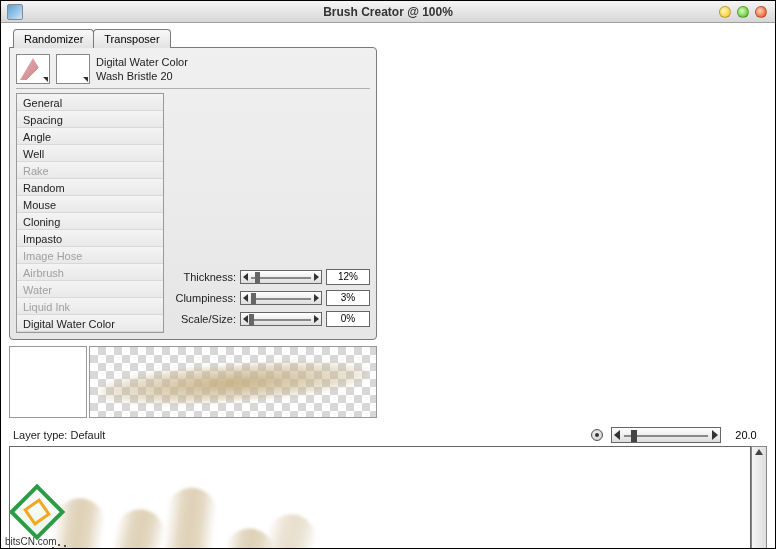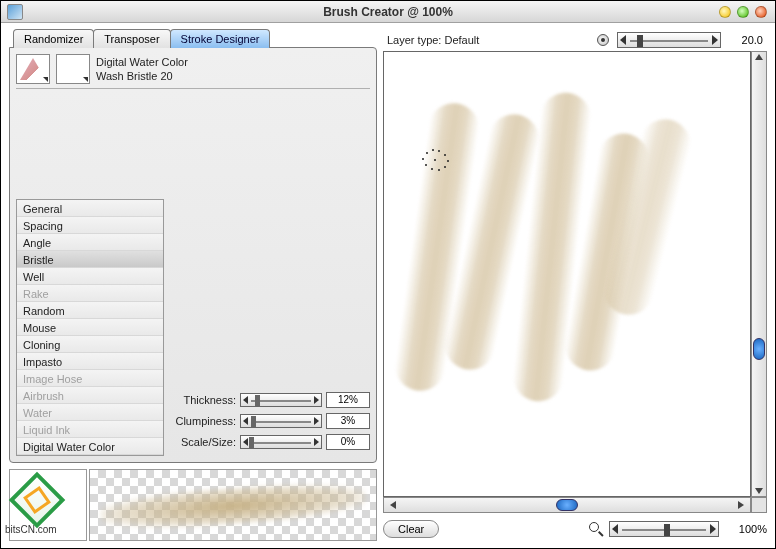--- a/index.html
+++ b/index.html
@@ -50,20 +50,21 @@
   }
   .tl-min { background: radial-gradient(circle at 40% 40%, #fff7c0, #f5c000); }
   .tl-max { background: radial-gradient(circle at 40% 40%, #d4ffc0, #3fb400); }
   .tl-close { background: radial-gradient(circle at 40% 40%, #ffd4c0, #e04000); }
 
   .body-area {
     display: flex;
     height: 526px;
     padding: 6px 8px 8px 8px;
     gap: 6px;
+    flex-direction: column;
   }
   .left-col { width: 368px; display: flex; flex-direction: column; }
   .right-col { flex: 1; display: flex; flex-direction: column; }
 
   
   .tabs {
     display: flex;
     margin-left: 4px;
   }
   .tab {
@@ -266,21 +267,21 @@
     border: 1px solid #666;
     background: linear-gradient(#fff,#ddd);
     position: relative;
     display: flex;
     align-items: center;
   }
   .big-slider .tri-l { width:0;height:0;border-top:5px solid transparent;border-bottom:5px solid transparent;border-right:6px solid #333;margin-left:2px;}
   .big-slider .tri-r { width:0;height:0;border-top:5px solid transparent;border-bottom:5px solid transparent;border-left:6px solid #333;margin-right:2px;margin-left:auto;}
   .big-slider .track { position:absolute;left:12px;right:12px;top:7px;height:2px;background:#888;}
   .big-slider .thumb { position:absolute;top:2px;width:6px;height:12px;background:#444;}
-  .val-r { width: 34px; text-align: right; }
+  .val-r { width: 34px; text-align: center; }
 
   .canvas-wrap {
     flex: 1;
     display: flex;
     position: relative;
   }
   .canvas {
     flex: 1;
     border: 1px solid #666;
     background: #fff;
@@ -400,21 +401,21 @@
   .mag-icon .hand {
     position: absolute;
     width: 6px; height: 1.5px;
     background: #333;
     transform: rotate(45deg);
     left: 9px; top: 11px;
   }
 
   .watermark {
     position: absolute;
-    left: 2px; bottom: 12px;
+    left: 2px; bottom: 0;
     width: 90px; height: 60px;
     pointer-events: none;
     z-index: 50;
   }
   .watermark .logo {
     width: 40px; height: 40px;
     transform: rotate(45deg);
     border: 4px solid #2a9c46;
     background: linear-gradient(135deg,#fff,#e8f5ea);
     margin: 4px 0 0 14px;
@@ -446,21 +447,20 @@
     <span class="tl-close"></span>
   </div>
 </div>
 
 <div class="body-area">
 
   <div class="left-col">
     <div class="tabs">
       <div class="tab">Randomizer</div>
       <div class="tab">Transposer</div>
-      <div class="tab active">Stroke Designer</div>
     </div>
     <div class="panel">
       <div class="brush-header">
         <div class="swatch">
           <div class="brush-pic"></div>
           <div class="drop"></div>
         </div>
         <div class="swatch">
           <div class="drop"></div>
         </div>
@@ -468,21 +468,20 @@
           <div>Digital Water Color</div>
           <div>Wash Bristle 20</div>
         </div>
       </div>
 
       <div class="mid-row">
         <div class="cat-list" id="cat-list">
             <div class="cat-item">General</div>
             <div class="cat-item">Spacing</div>
             <div class="cat-item">Angle</div>
-            <div class="cat-item selected">Bristle</div>
             <div class="cat-item">Well</div>
             <div class="cat-item disabled">Rake</div>
             <div class="cat-item">Random</div>
             <div class="cat-item">Mouse</div>
             <div class="cat-item">Cloning</div>
             <div class="cat-item">Impasto</div>
             <div class="cat-item disabled">Image Hose</div>
             <div class="cat-item disabled">Airbrush</div>
             <div class="cat-item disabled">Water</div>
             <div class="cat-item disabled">Liquid Ink</div>

